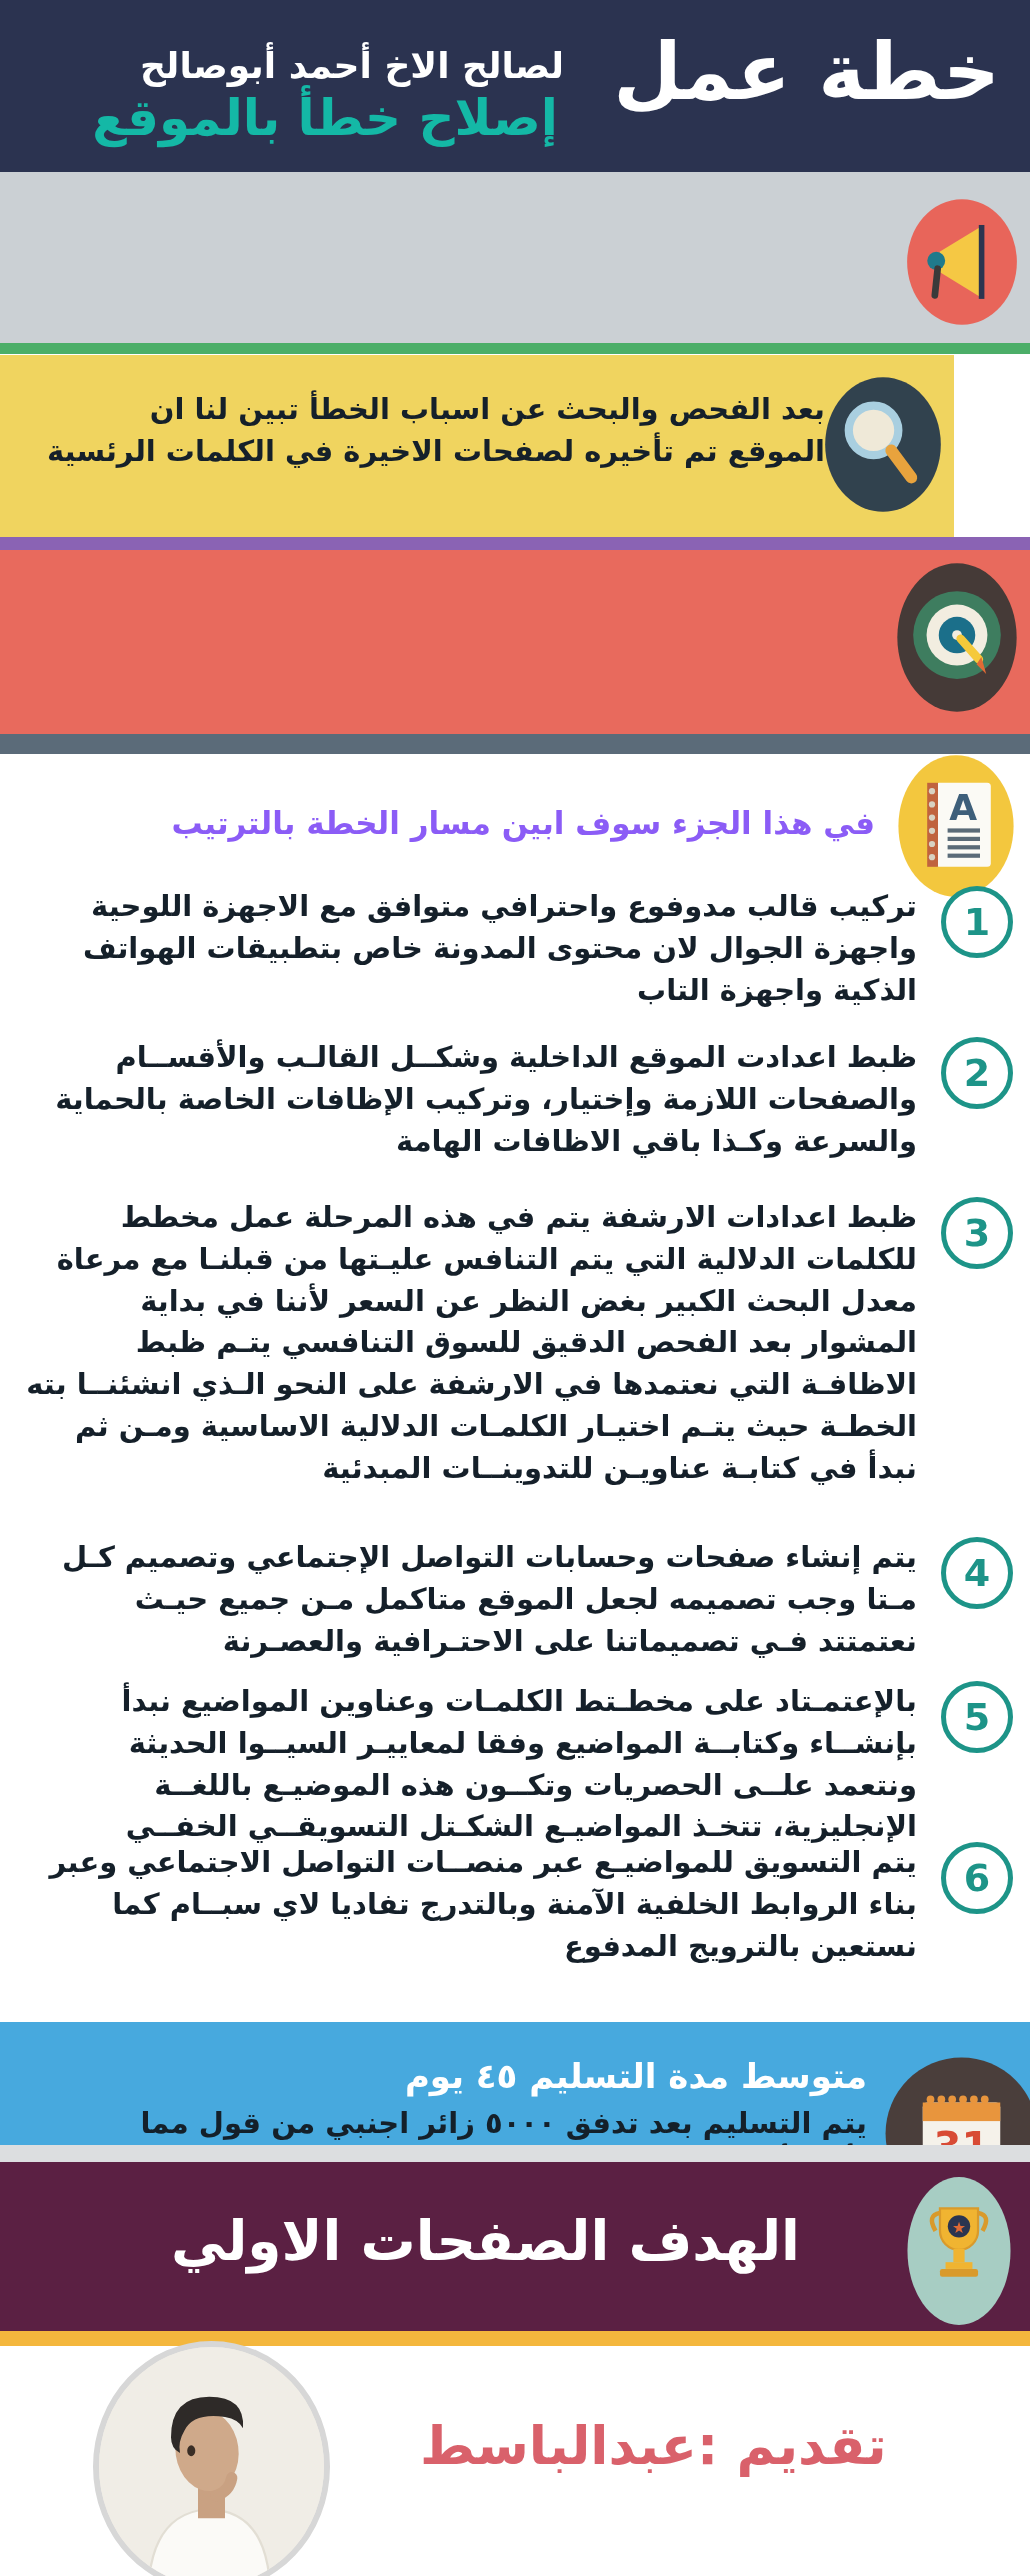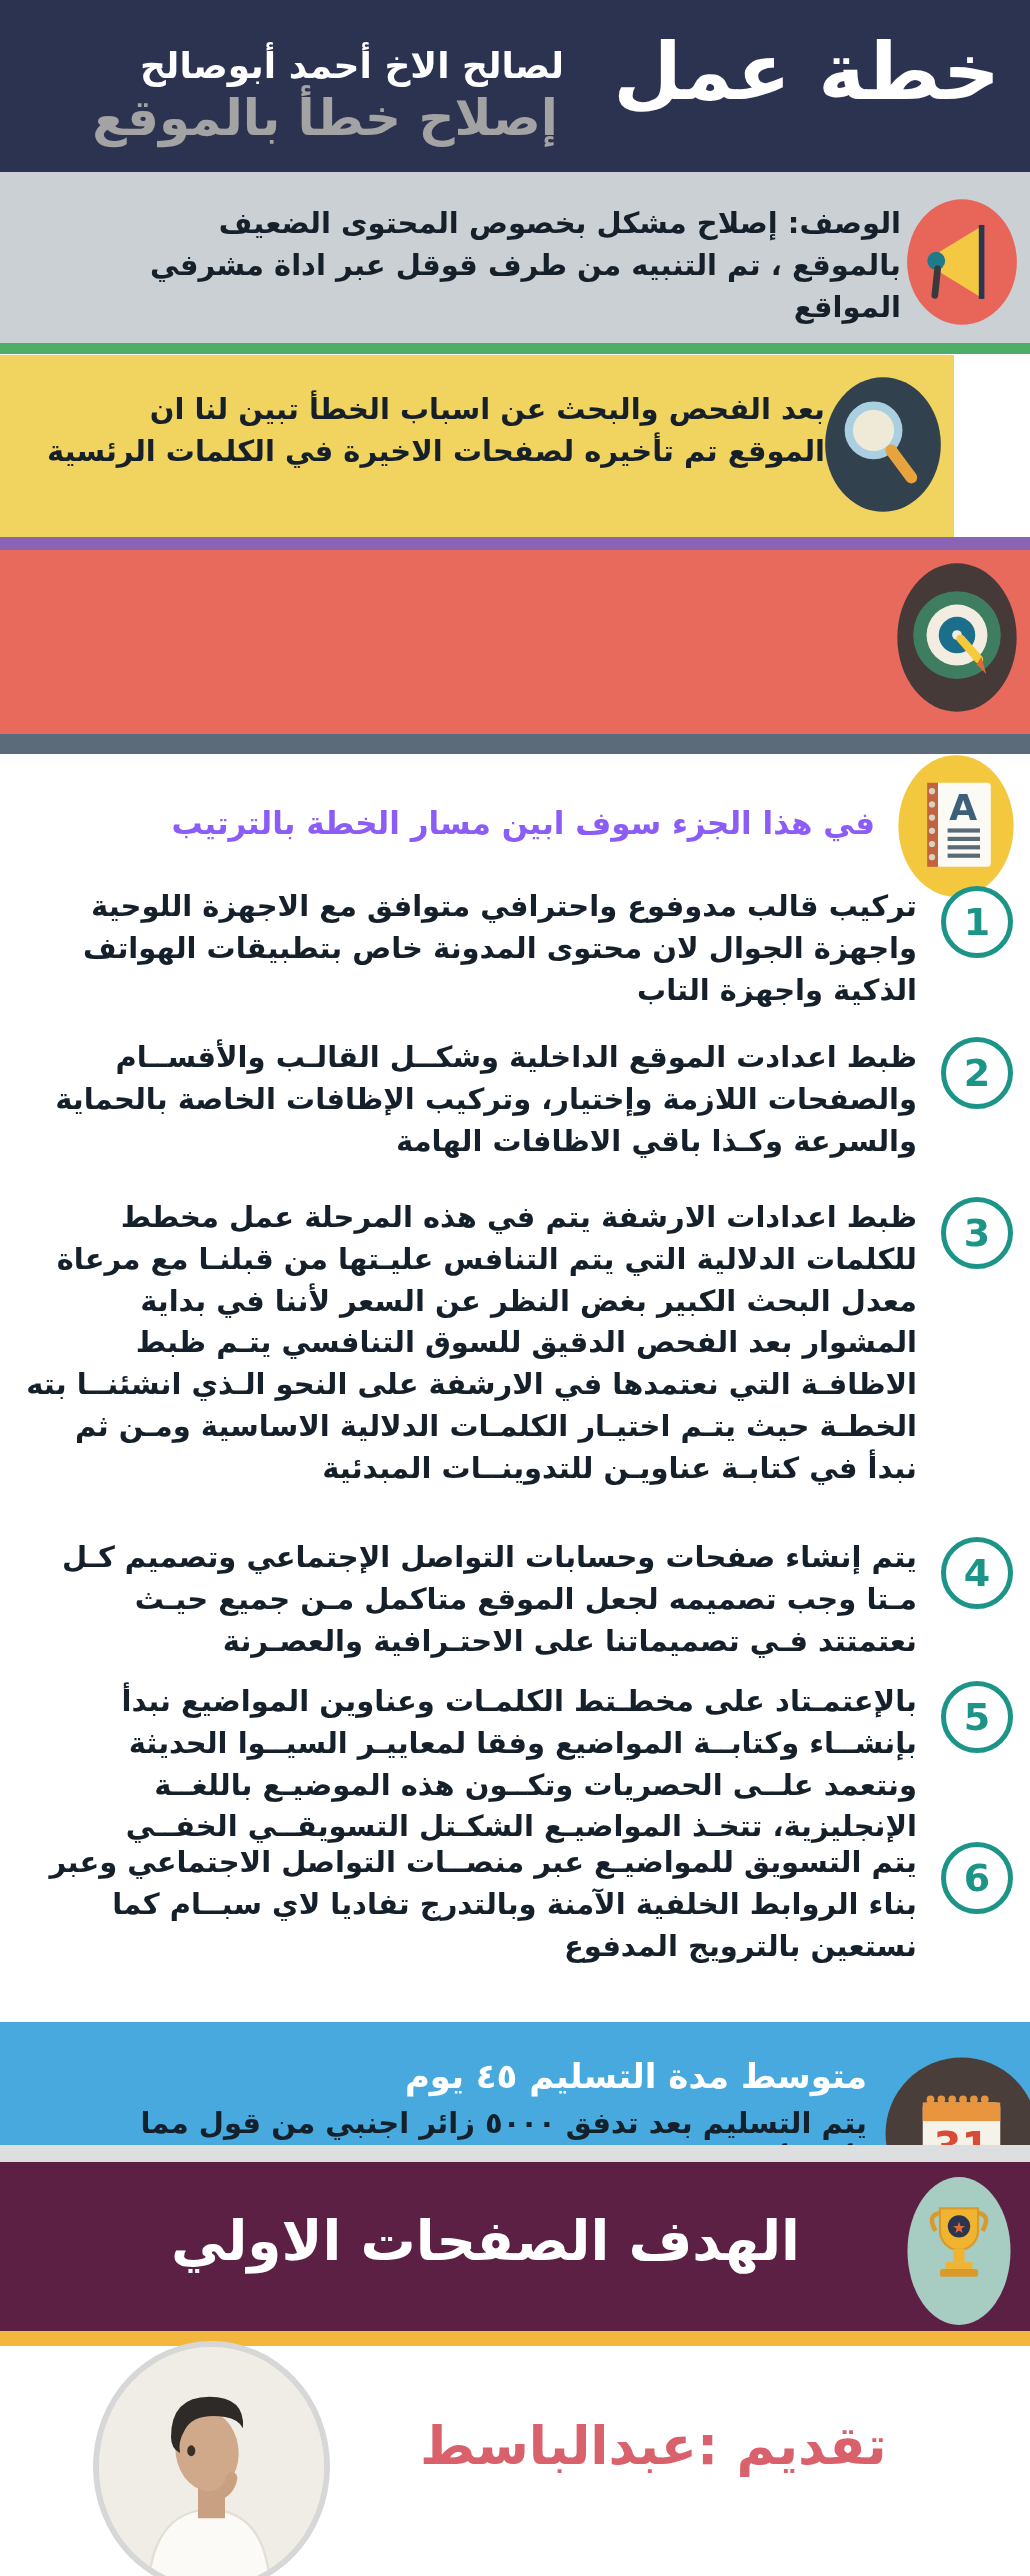--- a/index.html
+++ b/index.html
@@ -8,21 +8,21 @@
     overflow:hidden;background:#ffffff;
     font-family:"DejaVu Sans",sans-serif;
   }
   .abs{position:absolute;}
   .rtl{direction:rtl;unicode-bidi:embed;}
 
   
   .header{top:0;left:0;width:1030px;height:172px;background:#2b3350;}
   .header-title{top:26px;right:30px;font-size:79px;font-weight:bold;color:#ffffff;white-space:nowrap;}
   .header-client{top:45px;right:466px;font-size:36px;font-weight:bold;color:#ffffff;white-space:nowrap;}
-  .header-subtitle{top:89px;right:472px;font-size:50px;font-weight:bold;color:#a3a3a3;white-space:nowrap;}
+  .header-subtitle{top:89px;right:472px;font-size:50px;font-weight:bold;color:#14b8a6;white-space:nowrap;}
 
   
   .sec-desc{top:172px;left:0;width:1030px;height:182px;background:#cbd0d4;}
   .strip-green{top:343px;left:0;width:1030px;height:11px;background:#4cae68;z-index:3;}
   .sec-search{top:355px;left:0;width:954px;height:182px;background:#f0d45f;}
   .strip-purple{top:537px;left:0;width:1030px;height:13px;background:#8a63b4;z-index:3;}
   .sec-goal{top:550px;left:0;width:1030px;height:185px;background:#e86a5d;}
   .strip-slate{top:734px;left:0;width:1030px;height:20px;background:#5b6b79;z-index:3;}
 
   .band-text{
@@ -79,21 +79,20 @@
 
 <div class="canvas">
 
   <div class="abs header">
     <div class="abs header-title rtl">خطة عمل</div>
     <div class="abs header-client rtl">لصالح الاخ أحمد أبوصالح</div>
     <div class="abs header-subtitle rtl">إصلاح خطأ بالموقع</div>
   </div>
 
   <div class="abs sec-desc">
-    <div class="abs band-text rtl">الوصف: إصلاح مشكل بخصوص المحتوى الضعيف بالموقع ، تم التنبيه من طرف قوقل عبر اداة  مشرفي المواقع</div>
     <div class="abs band-icon" style="top:26px;">
       <svg width="112" height="129" viewBox="0 0 100 115">
         <ellipse cx="50" cy="57" rx="49" ry="56" fill="#e8655a"></ellipse>
         <polygon points="66,26 66,88 30,66 30,48" fill="#f5c844"></polygon>
         <rect x="65" y="24" width="5" height="66" fill="#2b3550"></rect>
         <circle cx="27" cy="56" r="8" fill="#1f7a8c"></circle>
         <rect x="24" y="60" width="6" height="30" rx="3" fill="#3a3a3a" transform="rotate(6 27 75)"></rect>
       </svg>
     </div>
   </div>

